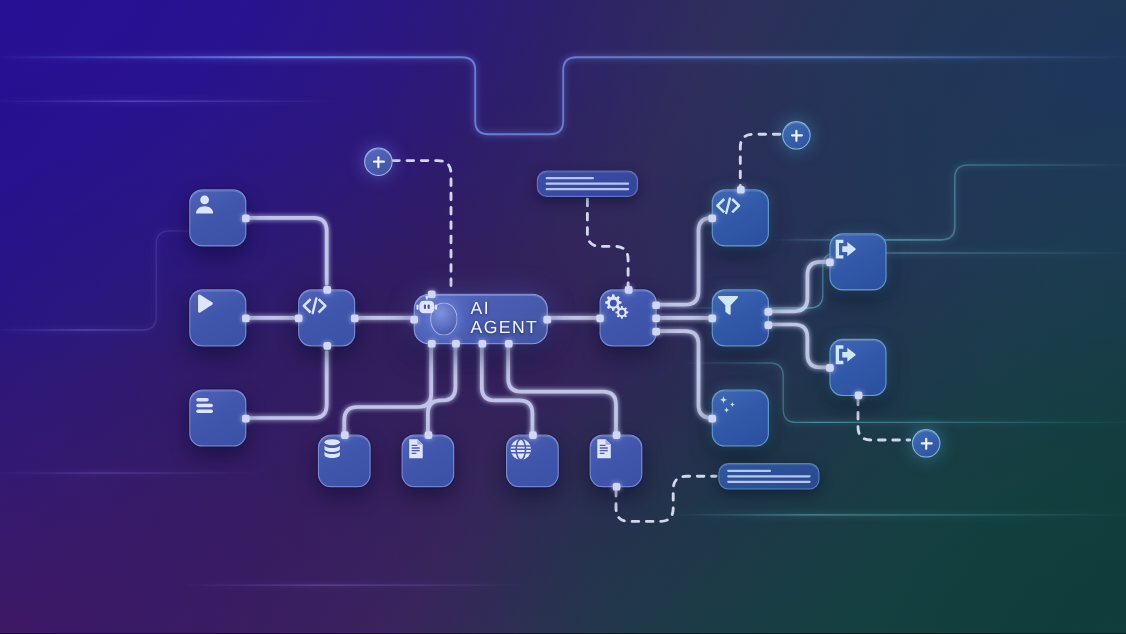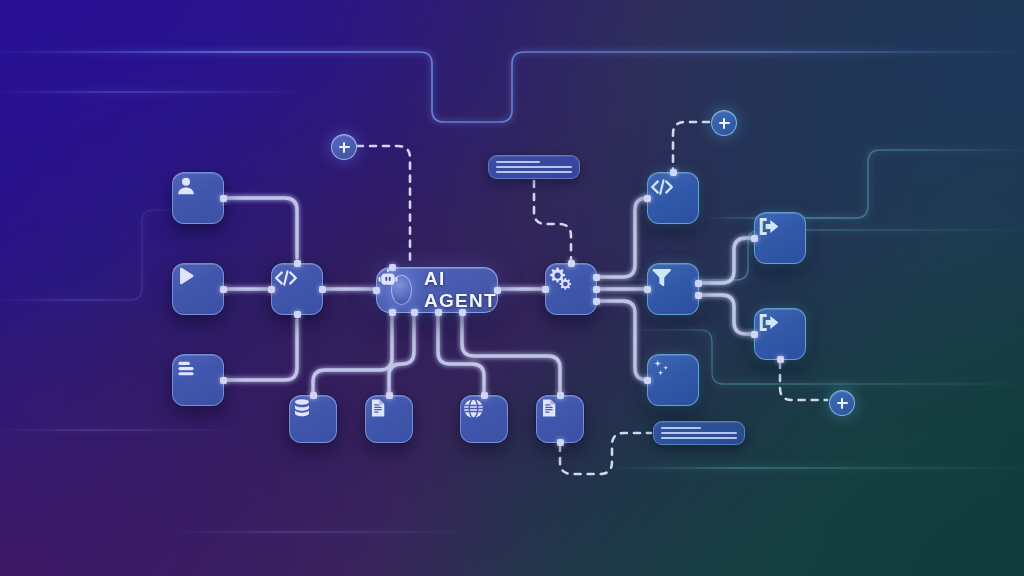--- a/index.html
+++ b/index.html
@@ -40,21 +40,21 @@
   
   .agent{
     position:absolute;box-sizing:border-box;display:flex;align-items:center;
     border-radius:14px;padding-left:14px;gap:12px;
     background:linear-gradient(145deg,#5a6ec4 0%,#4a5eb6 40%,#43549f 100%);
     border:1px solid rgba(186,200,255,.6);
     box-shadow:0 0 26px rgba(120,140,255,.30), 0 10px 24px rgba(4,6,32,.5),
                inset 0 1px 0 rgba(255,255,255,.22);
   }
   .agent .label{
-    color:#f2f4ff;font-size:19px;font-weight:700;letter-spacing:1.3px;
+    color:#f2f4ff;font-size:16px;font-weight:400;letter-spacing:1.3px;
     text-shadow:0 1px 3px rgba(0,0,0,.45);
   }
   .botwrap{width:30px;height:30px;border-radius:50%;
     background:radial-gradient(circle at 38% 32%,#7f93df 0%,#4e60b6 70%,#3e4da1 100%);
     box-shadow:0 0 14px rgba(150,175,255,.55), inset 0 0 0 1px rgba(215,225,255,.6);
     display:flex;align-items:center;justify-content:center;}
 
   
   .plus{
     position:absolute;width:24px;height:24px;border-radius:50%;

